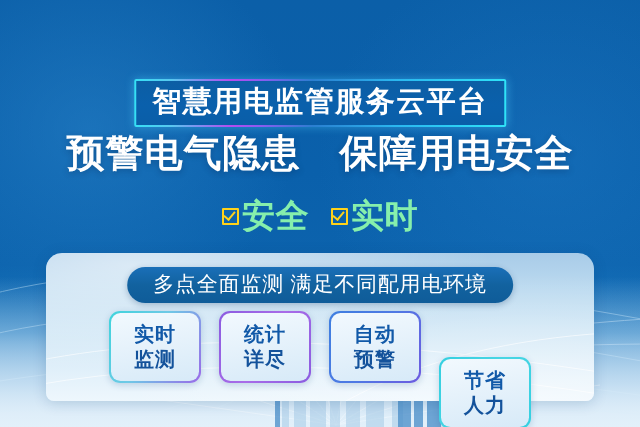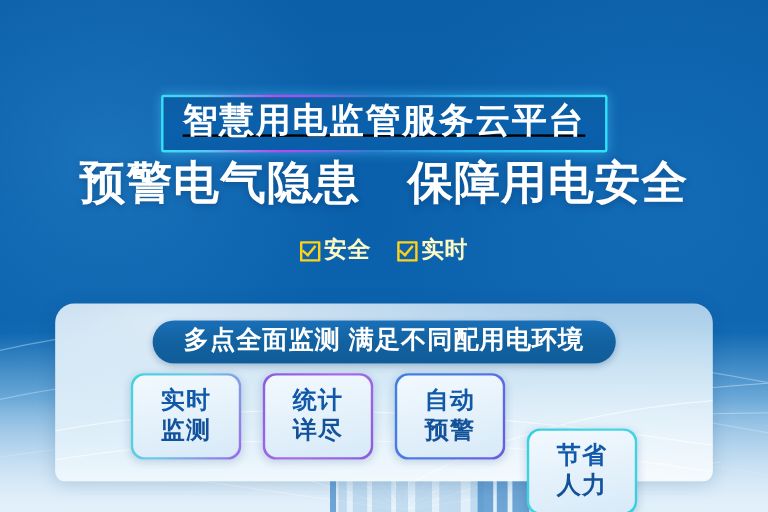--- a/index.html
+++ b/index.html
@@ -78,21 +78,20 @@
         #b44bf0 26%,
         #8a5cf0 34%,
         #2a7fd0 48%,
         #2bb6ef 70%,
         #2fe3f8 100%);
     box-shadow: 0 0 10px rgba(80,210,255,.45);
   }
   .title-box {
     background: linear-gradient(180deg, #0c5ea4 0%, #0a60ac 55%, #0a5ea8 100%);
     padding: 5px 16px 8px 16px;
-    text-decoration: underline;
   }
   .title-box-text {
     font-size: 29px;
     font-weight: bold;
     color: #ffffff;
     letter-spacing: 1.5px;
     line-height: 1.08;
     white-space: nowrap;
   }
 
@@ -138,23 +137,23 @@
   .feature-check::after {
     content: "";
     position: absolute;
     left: 2px; top: -1px;
     width: 5px; height: 9px;
     border: solid #ffd21a;
     border-width: 0 2.4px 2.4px 0;
     transform: rotate(40deg);
   }
   .feature-label {
-    font-size: 19px;
+    font-size: 33px;
     font-weight: bold;
-    color: #fef9c3;
+    color: #86efac;
     letter-spacing: .5px;
     line-height: 1;
   }
 
   
   .panel {
     position: absolute;
     left: 46px;
     top: 253px;
     width: 548px;
@@ -189,21 +188,21 @@
     left: 50%;
     transform: translateX(-50%);
     top: 267px;
     background: linear-gradient(180deg, #1a6fb8 0%, #12629f 50%, #0f5c99 100%);
     border-radius: 20px;
     padding: 5px 26px 7px 26px;
     box-shadow: 0 2px 6px rgba(10,50,100,.28);
   }
   .pill-text {
     font-size: 21px;
-    font-weight: bold;
+    font-weight: normal;
     color: #ffffff;
     letter-spacing: .8px;
     white-space: nowrap;
     line-height: 1.15;
   }
 
   
   .cards {
     position: absolute;
     left: 0; right: 0;

